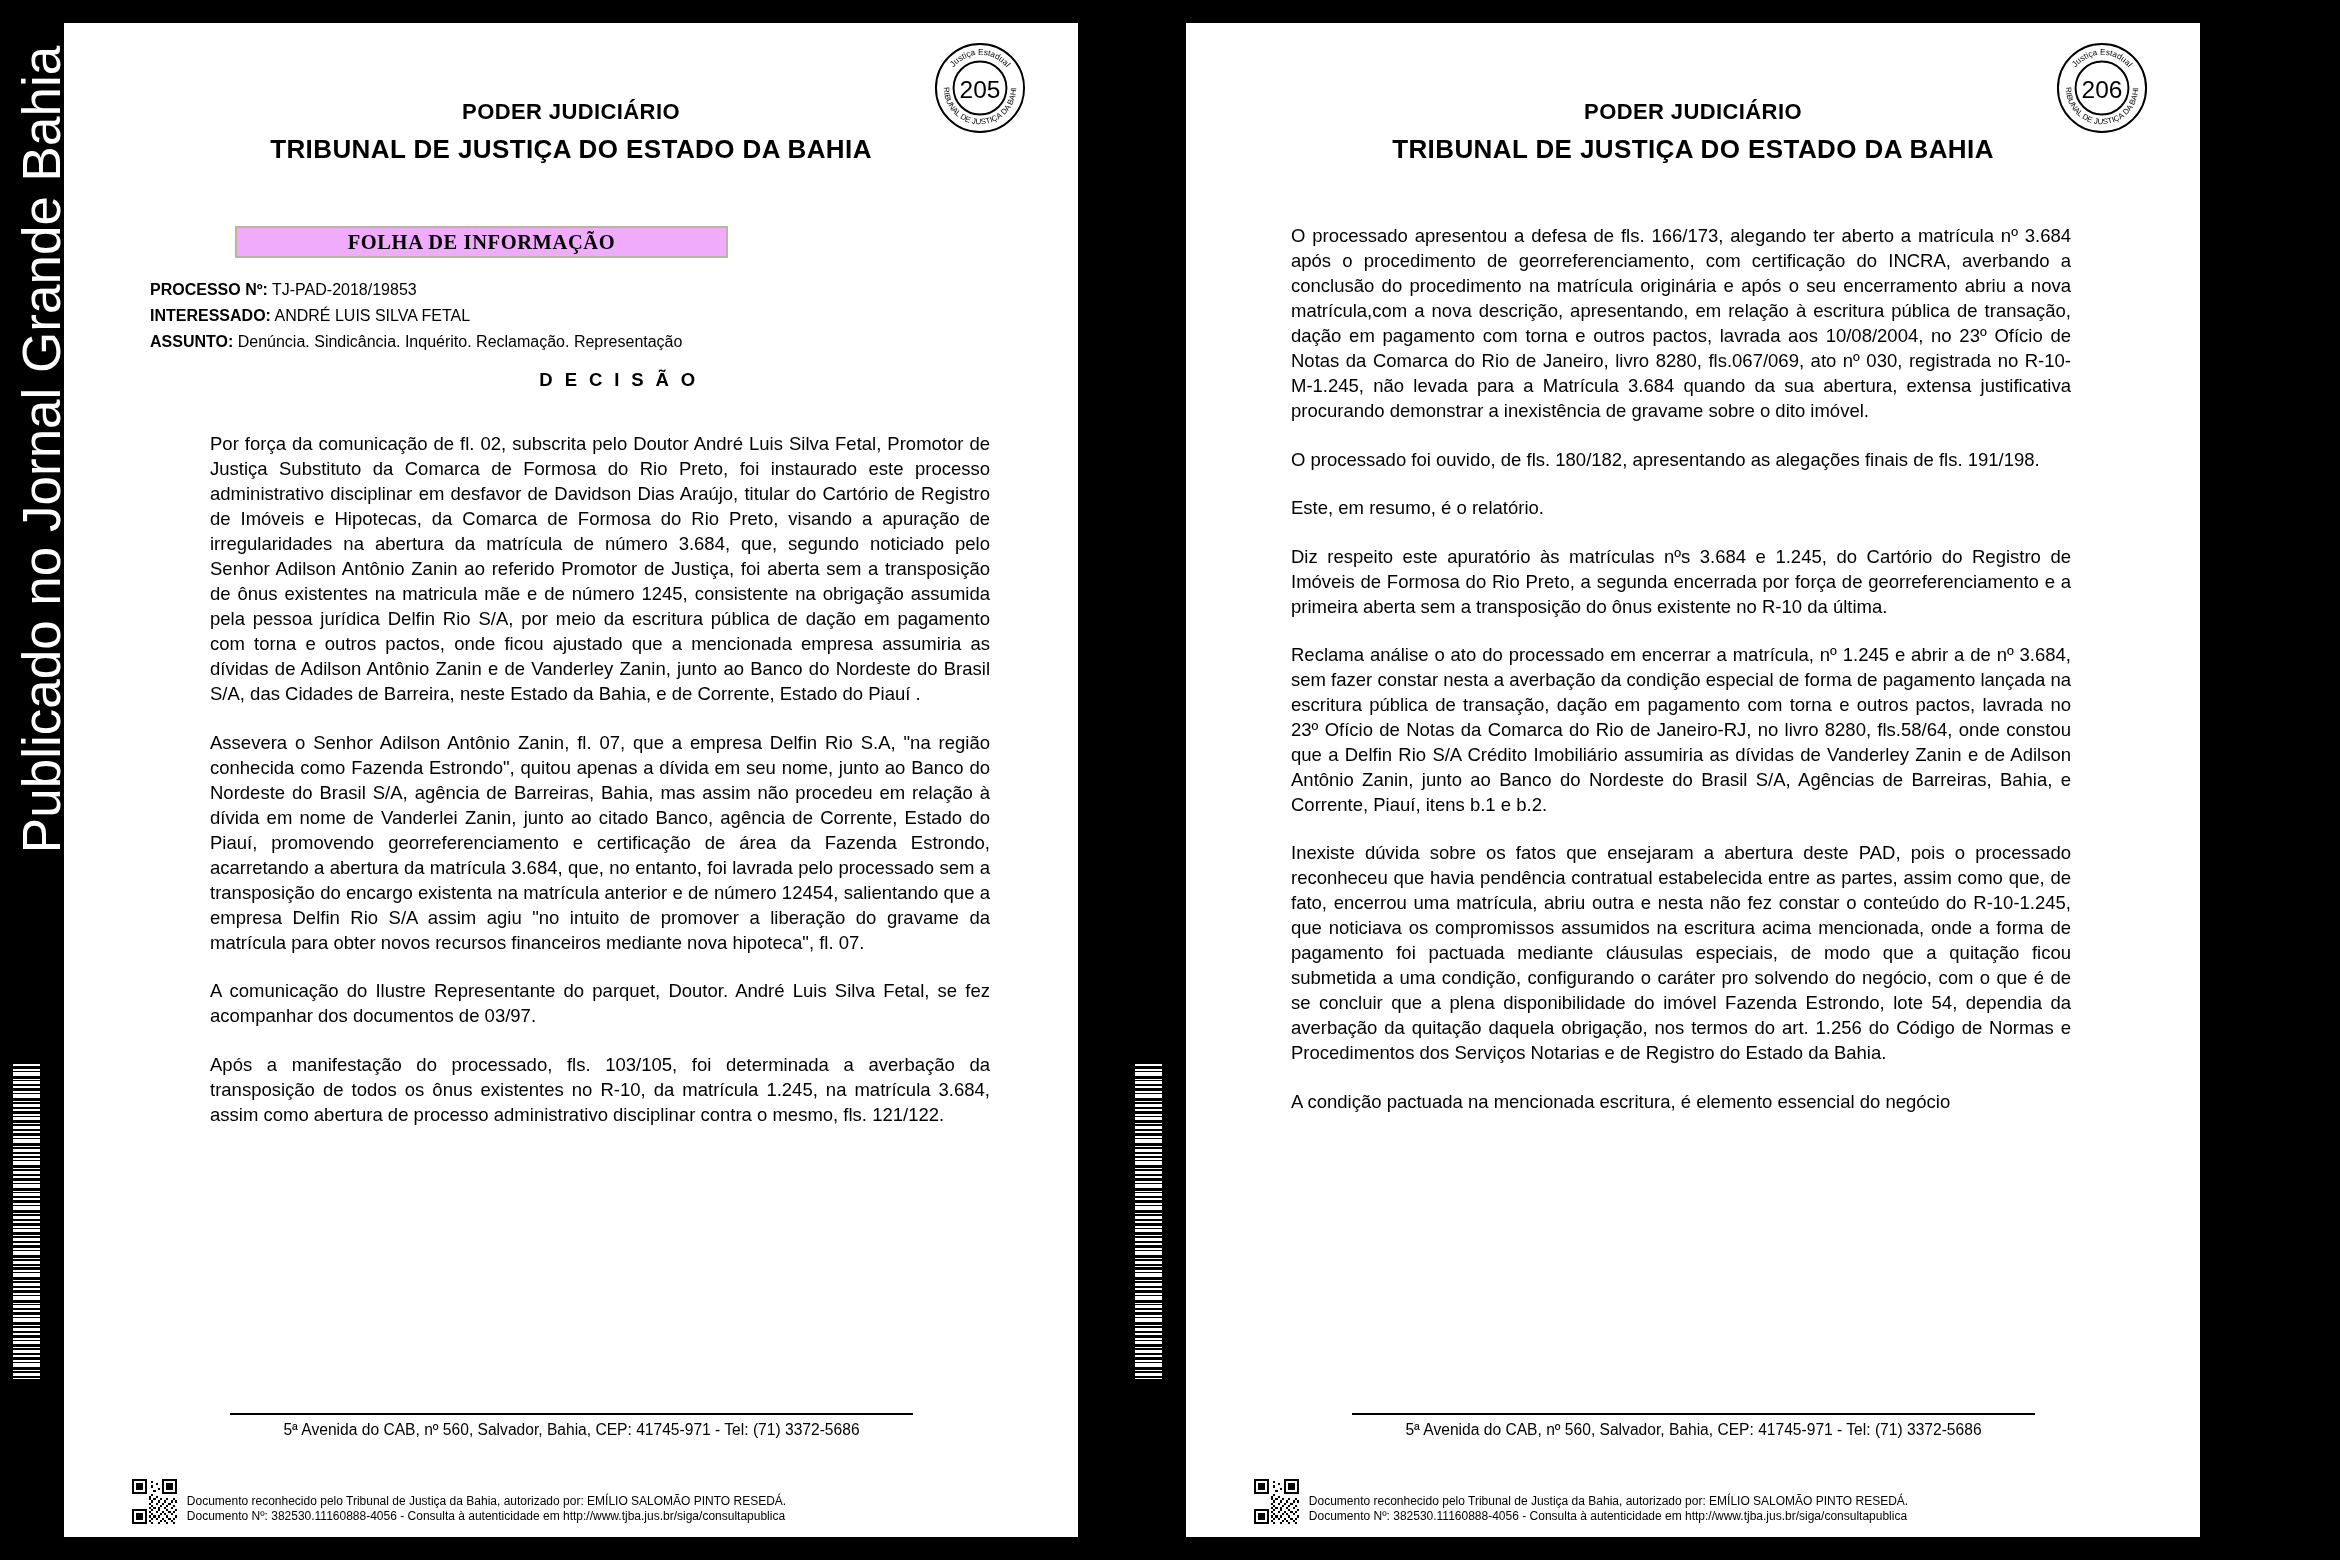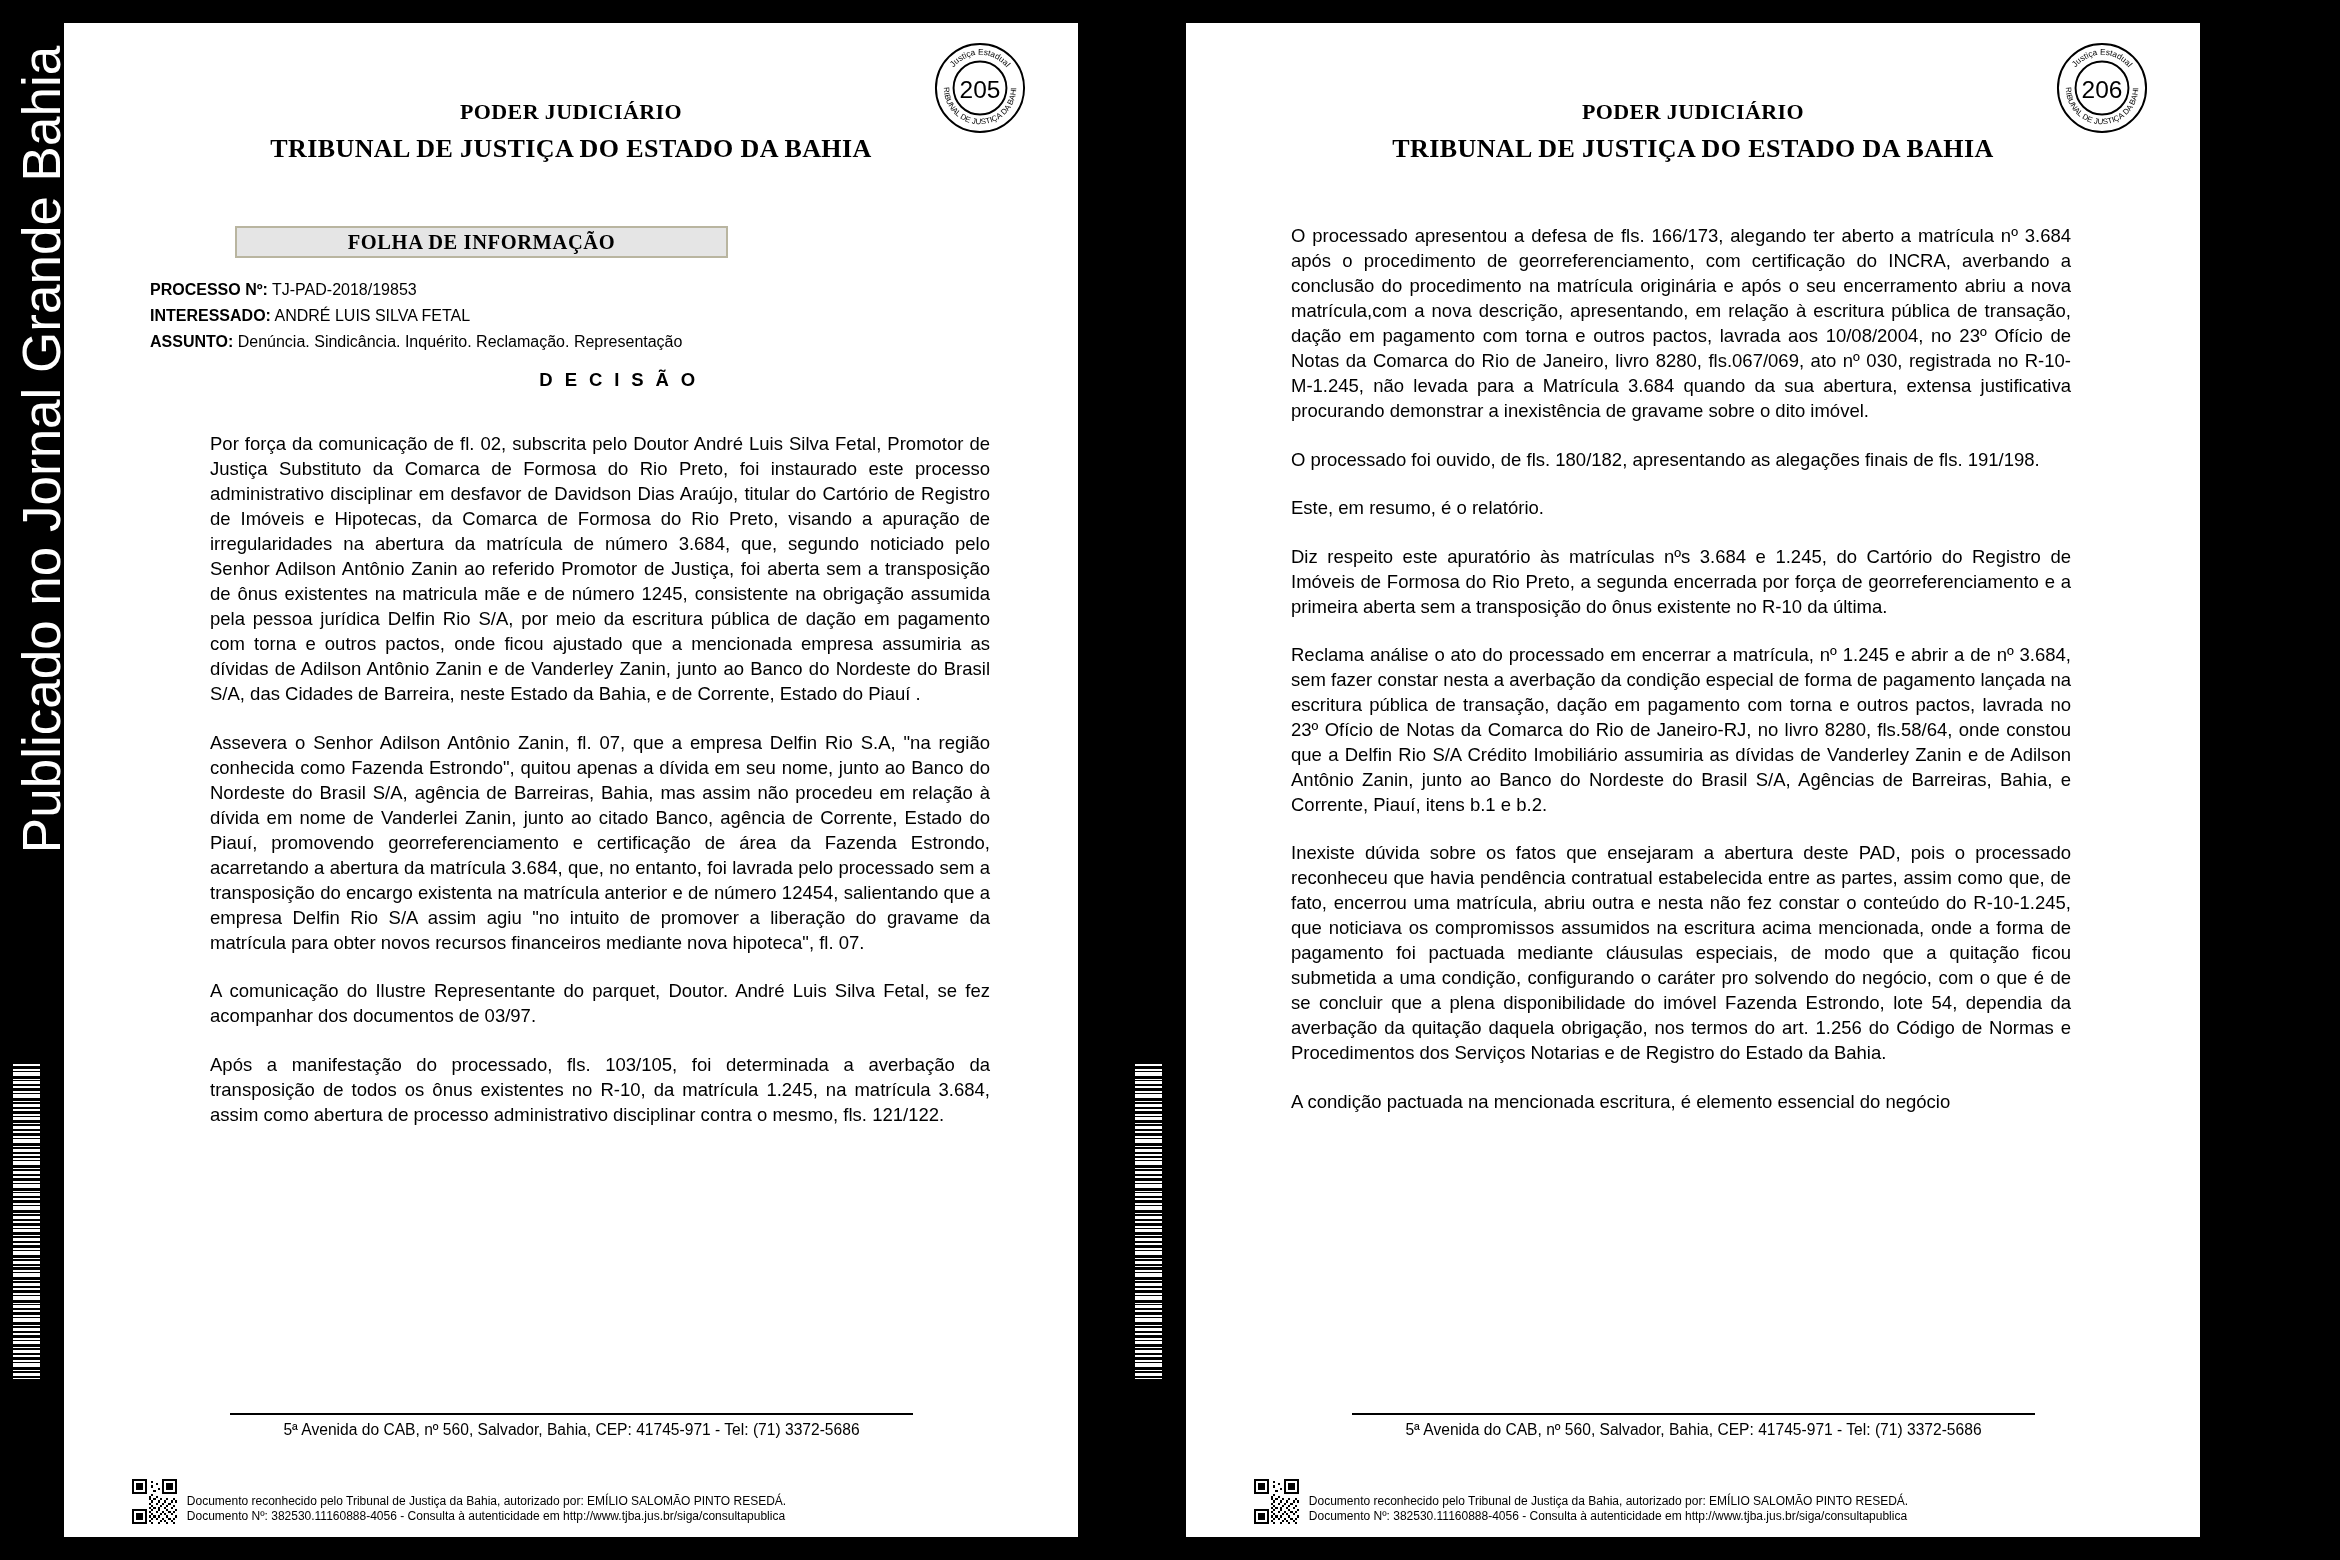--- a/index.html
+++ b/index.html
@@ -73,36 +73,36 @@
   }
   .seal svg { display: block; }
 
   
   .doc-header {
     position: absolute;
     left: 0;
     top: 76px;
     width: 1014px;
     text-align: center;
-    font-family: Liberation Serif, serif;
+    font-family: Liberation Sans, sans-serif;
     font-weight: bold;
     color: #000;
   }
   .doc-header .line1 { font-size: 22px; letter-spacing: 0.4px; }
   .doc-header .line2 { font-size: 26px; letter-spacing: 0.4px; margin-top: 8.8px; }
 
   
   .folha-box {
     position: absolute;
     left: 171px;
     top: 203px;
     width: 493px;
     height: 32px;
     border: 2px solid #b9b5a0;
-    background: #e5e5e5;
+    background: #f0abfc;
     display: flex;
     align-items: center;
     justify-content: center;
     font-family: "Liberation Serif", serif;
     font-weight: bold;
     font-size: 20.5px;
     letter-spacing: 0.6px;
     color: #000;
     box-sizing: border-box;
   }

